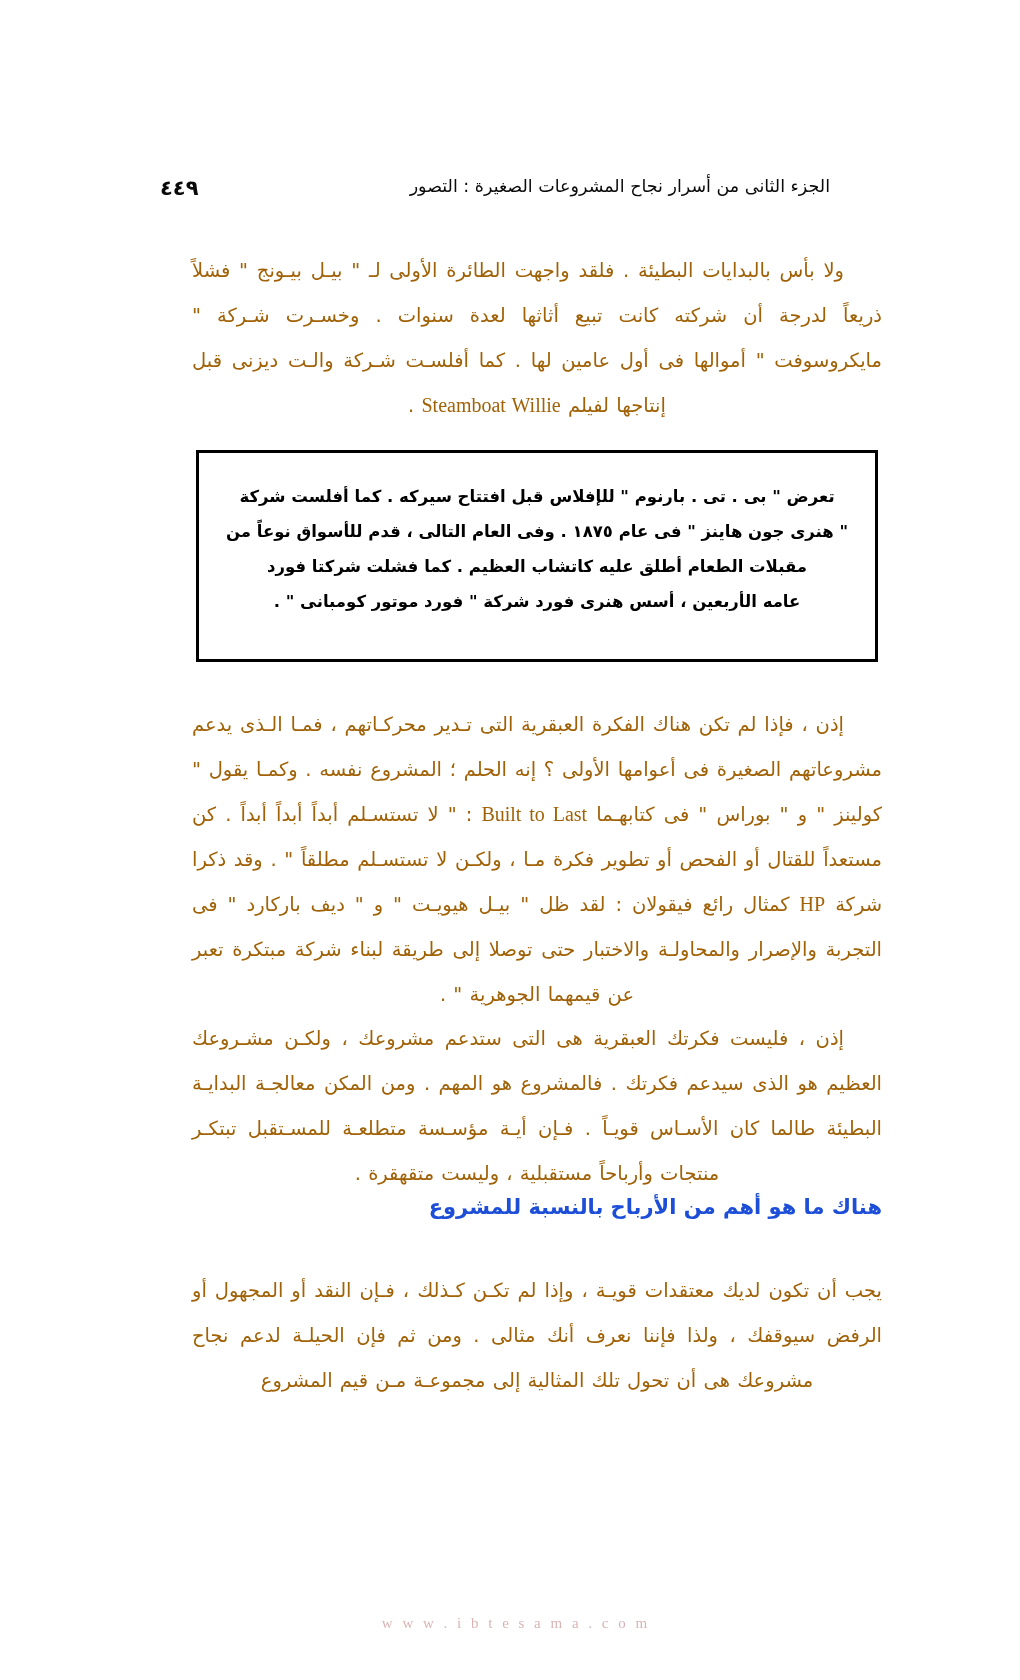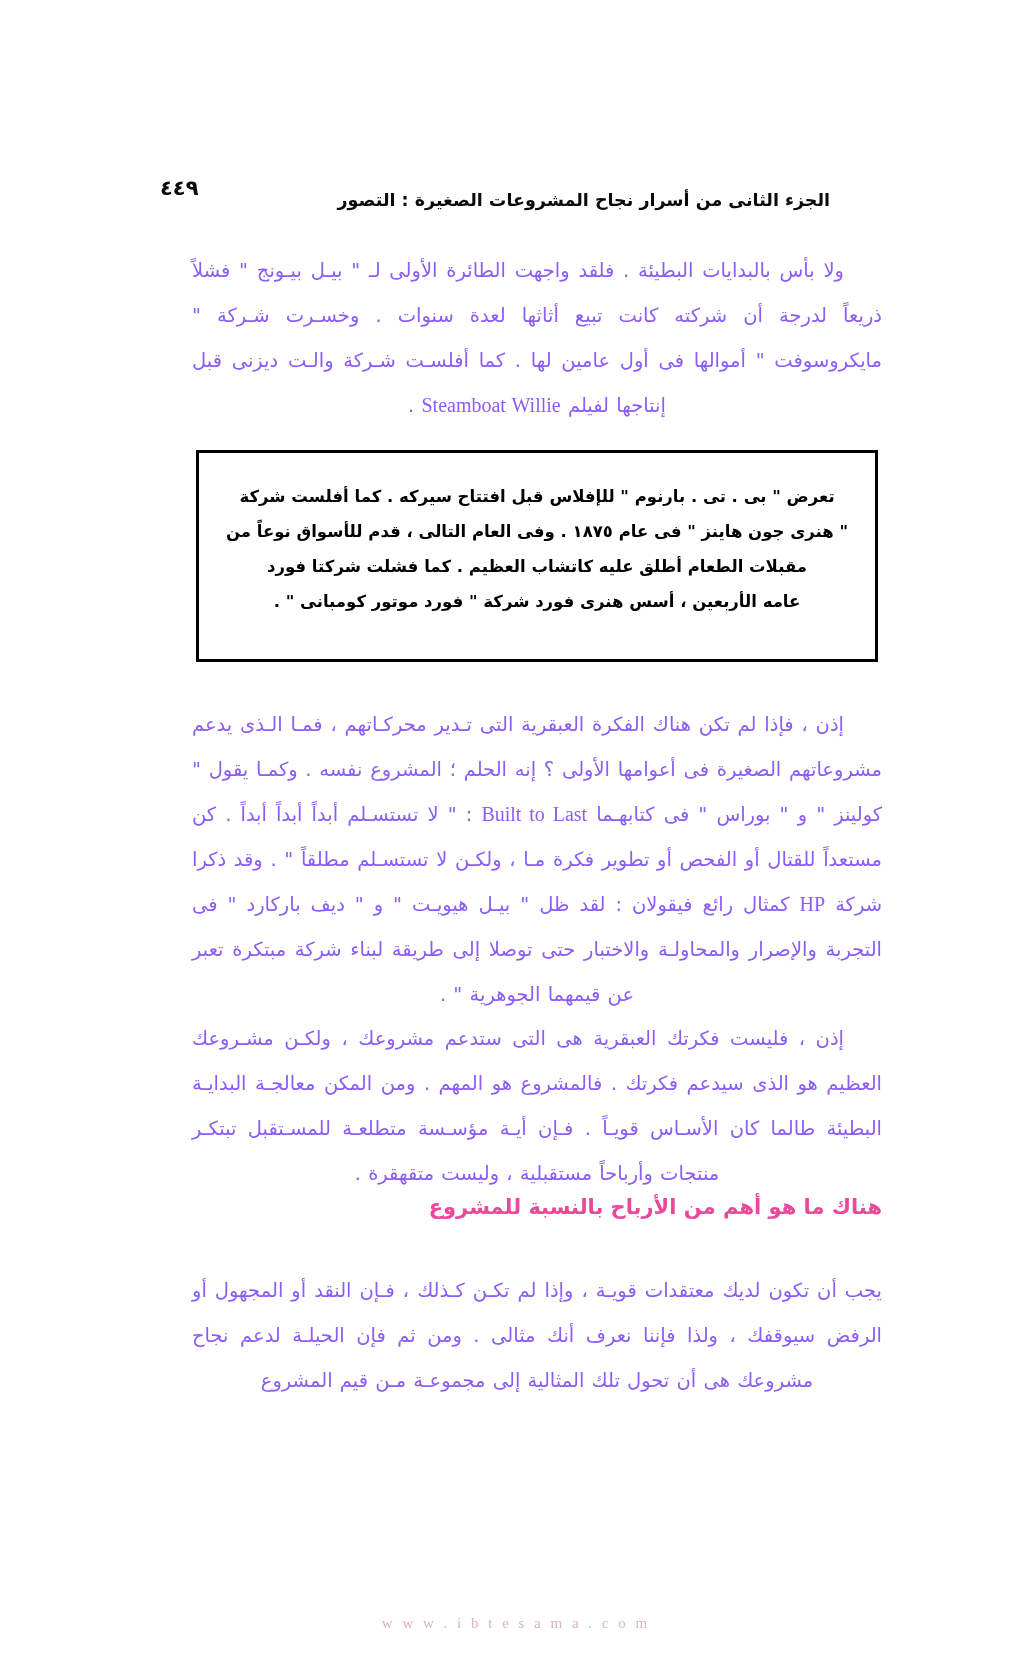--- a/index.html
+++ b/index.html
@@ -31,26 +31,25 @@
     left: 130px;
     height: 34px;
     display: flex;
     flex-direction: row;
     align-items: baseline;
     justify-content: flex-start;
   }
 
   .running-head-title {
     font-size: 17.5px;
-    font-weight: bold;
+    font-weight: normal;
     letter-spacing: 0px;
     white-space: nowrap;
     direction: rtl;
     color: #0a0a0a;
-    margin-top: 14px;
   }
 
   .page-number {
     position: absolute;
     top: 176px;
     left: 140px;
     font-size: 21px;
     font-weight: bold;
     direction: rtl;
     color: #0a0a0a;
@@ -60,21 +59,21 @@
   
   .body-block {
     position: absolute;
     right: 138px;
     width: 690px;
     direction: rtl;
     text-align: justify;
     text-align-last: center;
     font-size: 19.5px;
     line-height: 45px;
-    color: #8b5cf6;
+    color: #a16207;
     word-spacing: 1px;
   }
 
   .body-block.p1 { top: 248px; }
   .body-block.p2 { top: 702px; }
   .body-block.p3 { top: 1016px; }
   .body-block.p4 { top: 1268px; }
 
   .body-block p {
     margin: 0;
@@ -124,21 +123,21 @@
   .section-heading {
     position: absolute;
     top: 1190px;
     right: 138px;
     width: 690px;
     direction: rtl;
     text-align: right;
     font-size: 21px;
     font-weight: bold;
     line-height: 34px;
-    color: #ec4899;
+    color: #1d4ed8;
   }
 
   
   .footer-watermark {
     position: absolute;
     bottom: 48px;
     left: 12px;
     right: 0;
     text-align: center;
     direction: ltr;

